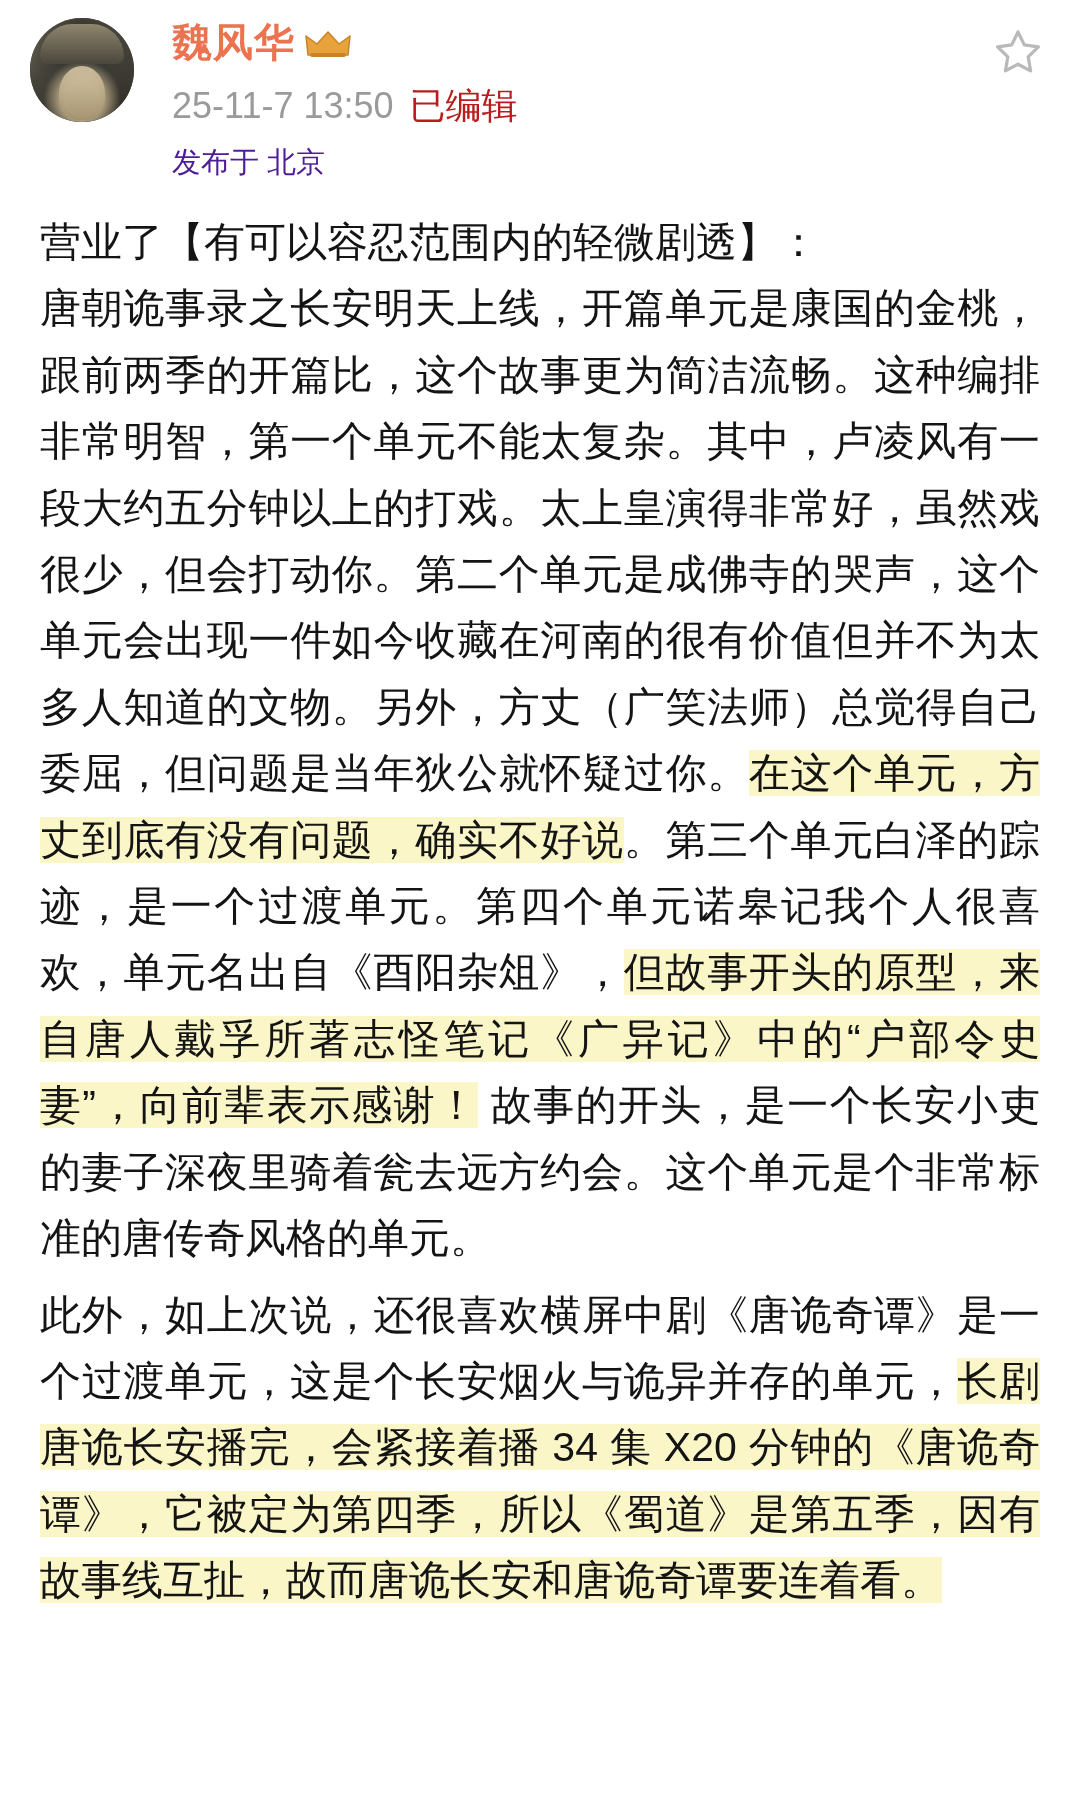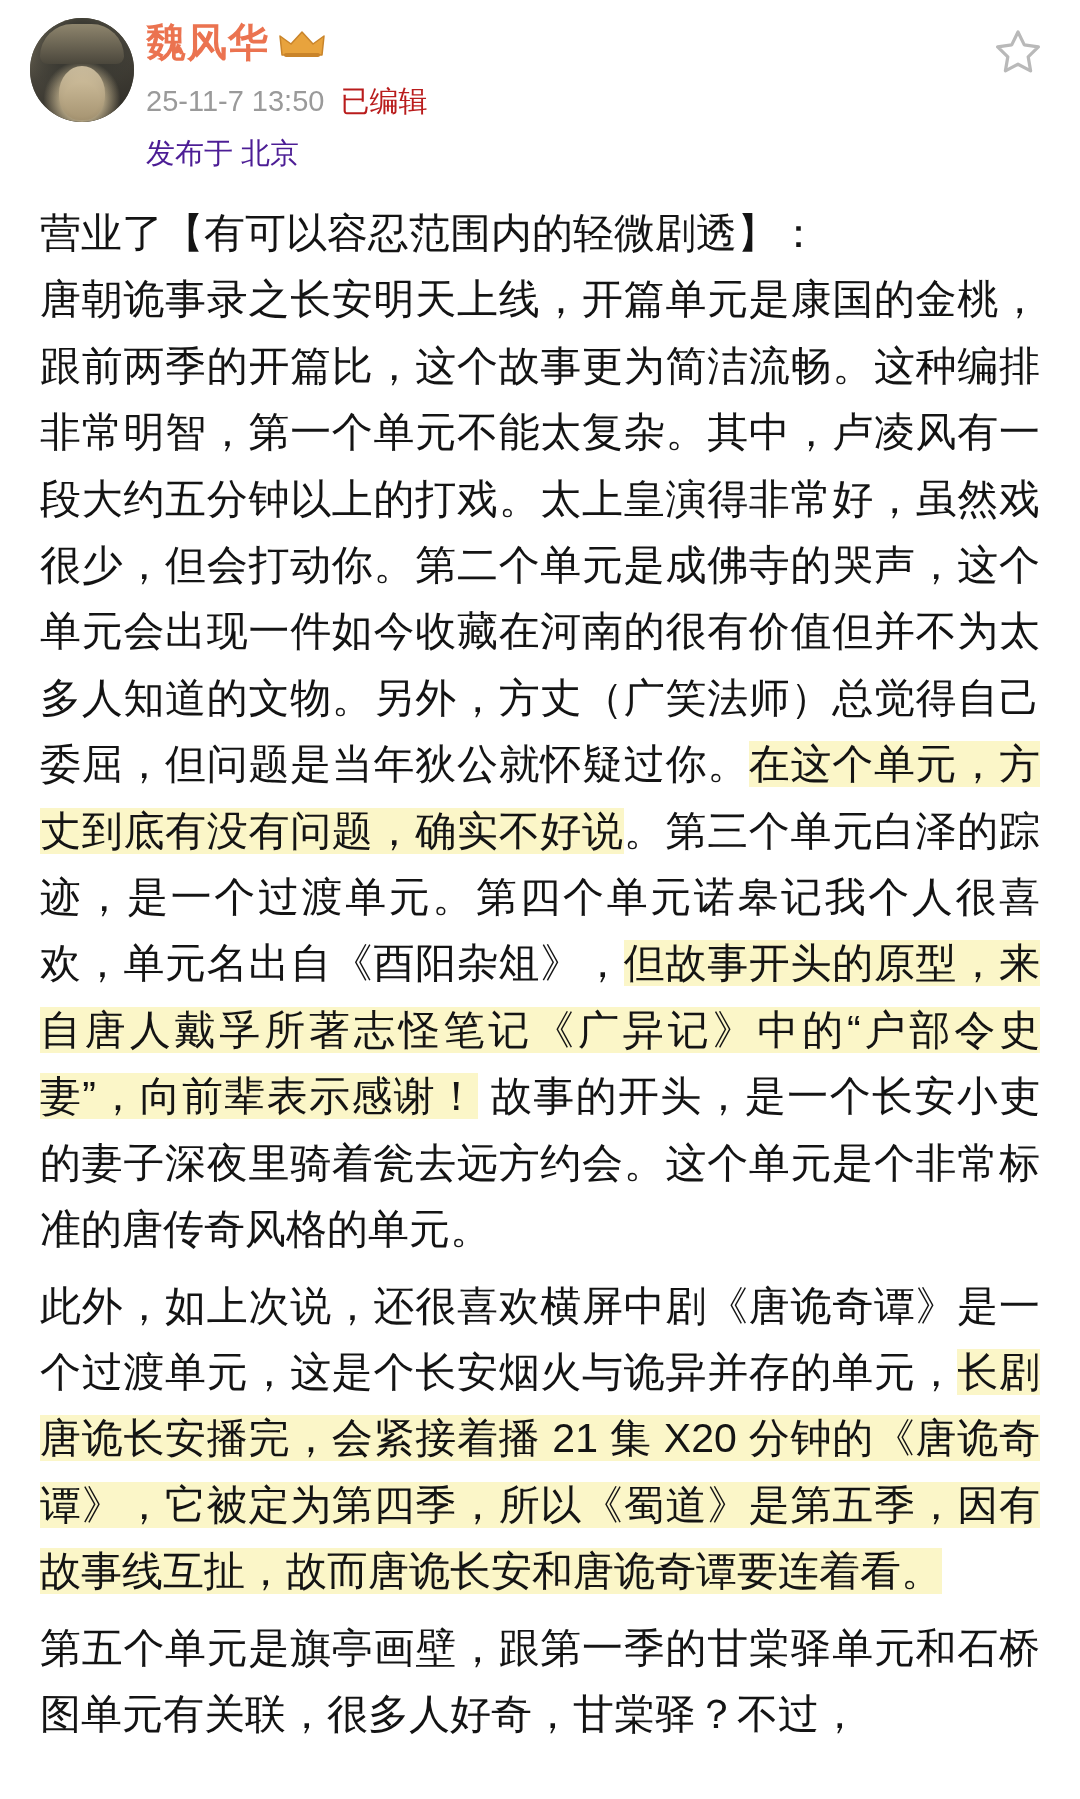--- a/index.html
+++ b/index.html
@@ -60,21 +60,21 @@
     position: absolute;
     left: 50%;
     top: 6px;
     width: 84px;
     height: 40px;
     margin-left: -42px;
     border-radius: 42px 42px 10px 10px;
     background: linear-gradient(180deg, #8e856d, #4b473c);
   }
   .head-text {
-    margin-left: 12px;
+    margin-left: 38px;
     padding-top: 2px;
     flex: 1 1 auto;
     min-width: 0;
   }
   .name-row {
     display: flex;
     align-items: center;
     gap: 10px;
     height: 52px;
   }
@@ -88,21 +88,21 @@
   .crown-icon {
     display: inline-block;
     width: 46px;
     height: 30px;
     position: relative;
     margin-top: 4px;
   }
   .crown-icon svg { display: block; }
   .meta-row {
     margin-top: 14px;
-    font-size: 29px;
+    font-size: 36px;
     color: #9a9a9a;
     display: flex;
     align-items: baseline;
     flex-wrap: nowrap;
     white-space: nowrap;
     gap: 16px;
   }
   .meta-source { color: #9a9a9a; }
   .meta-edited { color: #b91c1c; }
   .meta-loc {
@@ -178,17 +178,16 @@
         <svg width="52" height="52" viewBox="0 0 24 24" fill="none" stroke="#b9b9b9" stroke-width="1.5" stroke-linejoin="round">
           <path d="M12 2.8l2.9 5.9 6.5.95-4.7 4.58 1.11 6.47L12 17.65 6.19 20.7 7.3 14.23 2.6 9.65l6.5-.95z"></path>
         </svg>
       </span>
     </div>
 
   </div>
 
   <div class="content">
       <p><span>营业了【有可以容忍范围内的轻微剧透】：</span><br><span>唐朝诡事录之长安明天上线，开篇单元是康国的金桃，跟前两季的开篇比，这个故事更为简洁流畅。这种编排非常明智，第一个单元不能太复杂。其中，卢凌风有一段大约五分钟以上的打戏。太上皇演得非常好，虽然戏很少，但会打动你。第二个单元是成佛寺的哭声，这个单元会出现一件如今收藏在河南的很有价值但并不为太多人知道的文物。另外，方丈（广笑法师）总觉得自己委屈，但问题是当年狄公就怀疑过你。</span><span class="hl">在这个单元，方丈到底有没有问题，确实不好说</span><span>。第三个单元白泽的踪迹，是一个过渡单元。第四个单元诺皋记我个人很喜欢，单元名出自《酉阳杂俎》，</span><span class="hl">但故事开头的原型，来自唐人戴孚所著志怪笔记《广异记》中的“户部令史妻”，向前辈表示感谢！</span><span> 故事的开头，是一个长安小吏的妻子深夜里骑着瓮去远方约会。这个单元是个非常标准的唐传奇风格的单元。</span></p>
-      <p><span>此外，如上次说，还很喜欢横屏中剧《唐诡奇谭》是一个过渡单元，这是个长安烟火与诡异并存的单元，</span><span class="hl">长剧唐诡长安播完，会紧接着播 21 集 X20 分钟的《唐诡奇谭》，它被定为第四季，所以《蜀道》是第五季，因有故事线互扯，故而唐诡长安和唐诡奇谭要连着看。</span></p>
-      <p><span>第五个单元是旗亭画壁，跟第一季的甘棠驿单元和石桥图单元有关联，很多人好奇，甘棠驿？不过，</span></p>
+      <p><span>此外，如上次说，还很喜欢横屏中剧《唐诡奇谭》是一个过渡单元，这是个长安烟火与诡异并存的单元，</span><span class="hl">长剧唐诡长安播完，会紧接着播 34 集 X20 分钟的《唐诡奇谭》，它被定为第四季，所以《蜀道》是第五季，因有故事线互扯，故而唐诡长安和唐诡奇谭要连着看。</span></p>
     </div>
 
 </div>
 
 </body></html>

